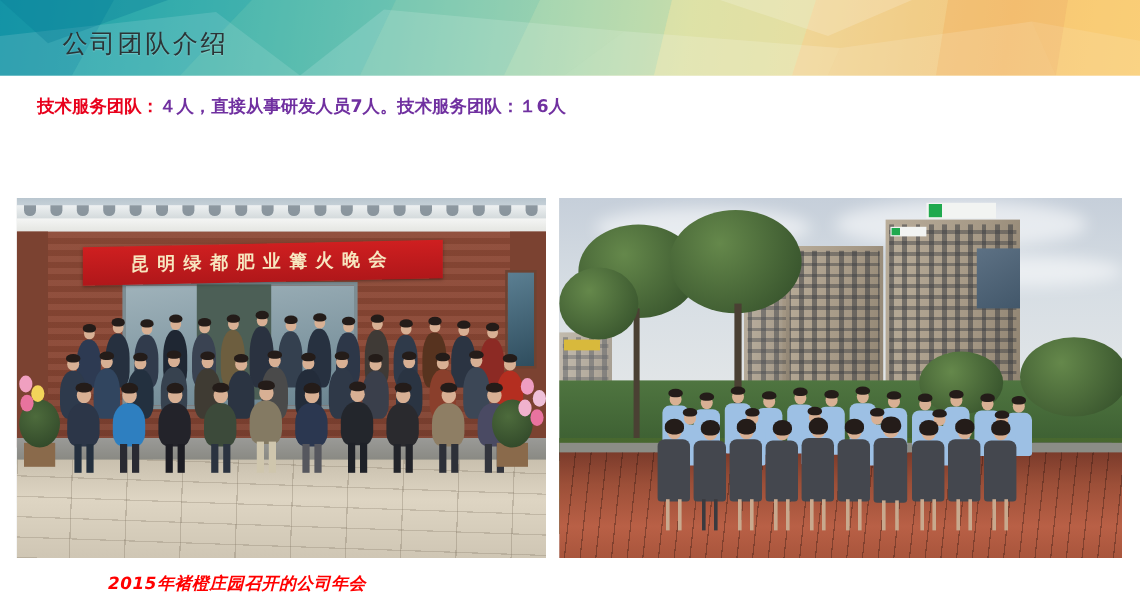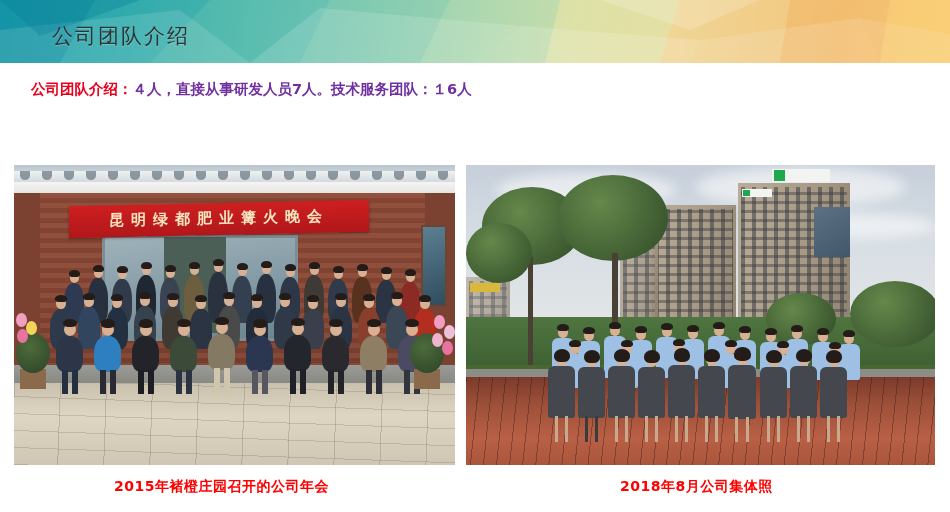--- a/index.html
+++ b/index.html
@@ -29,21 +29,21 @@
   .l2{font-size:14.5px;}
   .l3{font-size:14.5px;}
 
   
   .photo{position:absolute;overflow:hidden;background:#cfd4d8;}
   .photo-left{left:14px;top:165px;width:441px;height:300px;}
   .photo-right{left:466px;top:165px;width:469px;height:300px;}
 
   .cap{position:absolute;font-size:14px;font-weight:bold;color:#ff0000;white-space:nowrap;
        letter-spacing:.5px;}
-  .cap-left{left:114px;top:478px;}
+  .cap-left{left:90px;top:478px;font-style:italic;}
   .cap-right{left:620px;top:478px;}
 
   
   .lp-sky{position:absolute;left:0;top:0;width:100%;height:14px;
           background:linear-gradient(180deg,#b9c6cf,#d5dde2);}
   .lp-eave{position:absolute;left:0;top:6px;width:100%;height:13px;
            background:linear-gradient(180deg,#eef1f2,#cfd6d8);}
   .lp-eave .tooth{position:absolute;top:0;width:10px;height:9px;border-radius:0 0 50% 50%;
                   background:#6d7b85;opacity:.75;}
   .lp-fascia{position:absolute;left:0;top:17px;width:100%;height:12px;
@@ -133,21 +133,21 @@
       <polygon points="690,63 700,40 860,18 880,63" fill="#ffffff" opacity=".13"></polygon>
       <polygon points="880,63 860,18 950,34 950,63" fill="#ffffff" opacity=".10"></polygon>
       <polygon points="0,0 140,0 40,36" fill="#0a7f98" opacity=".35"></polygon>
       <polygon points="600,0 760,0 690,30" fill="#ffffff" opacity=".18"></polygon>
     </svg>
     <div class="banner-title">公司团队介绍</div>
   </div>
 
   <div class="textblock">
     <div class="tline l3">
-      <span class="lbl">公司团队介绍：</span><span class="val">４人，直接从事研发人员7人。技术服务团队：１6人</span>
+      <span class="lbl">技术服务团队：</span><span class="val">４人，直接从事研发人员7人。技术服务团队：１6人</span>
     </div>
   </div>
 
   <div class="photo photo-left">
     <div class="lp-sky"></div>
     <div class="lp-eave">
       <span class="tooth" style="left:6px"></span>
         <span class="tooth" style="left:28px"></span>
       <span class="tooth" style="left:50px"></span>
         <span class="tooth" style="left:72px"></span>
@@ -515,15 +515,14 @@
       <span class="leg" style="left:341px;top:251px;height:26px"></span>
 
       <span class="head" style="left:362px;top:189px;width:12px;height:13px"></span>
       <span class="hair" style="left:360px;top:185px;width:16px;height:13px"></span>
       <span class="dressF" style="left:354px;top:202px;width:27px;height:51px"></span>
       <span class="leg" style="left:361px;top:251px;height:26px"></span>
       <span class="leg" style="left:371px;top:251px;height:26px"></span>
     </div>
   </div>
 
-  <div class="cap cap-right">2018年8月公司集体照</div>
 
 </div>
 
 </body></html>

